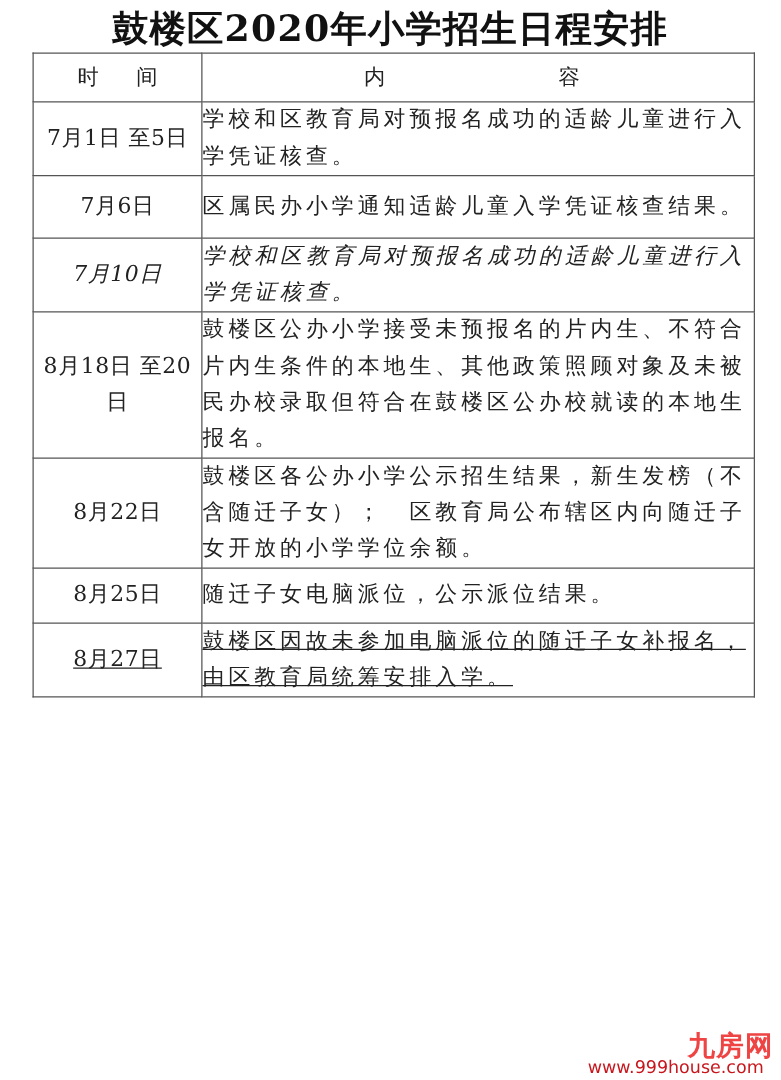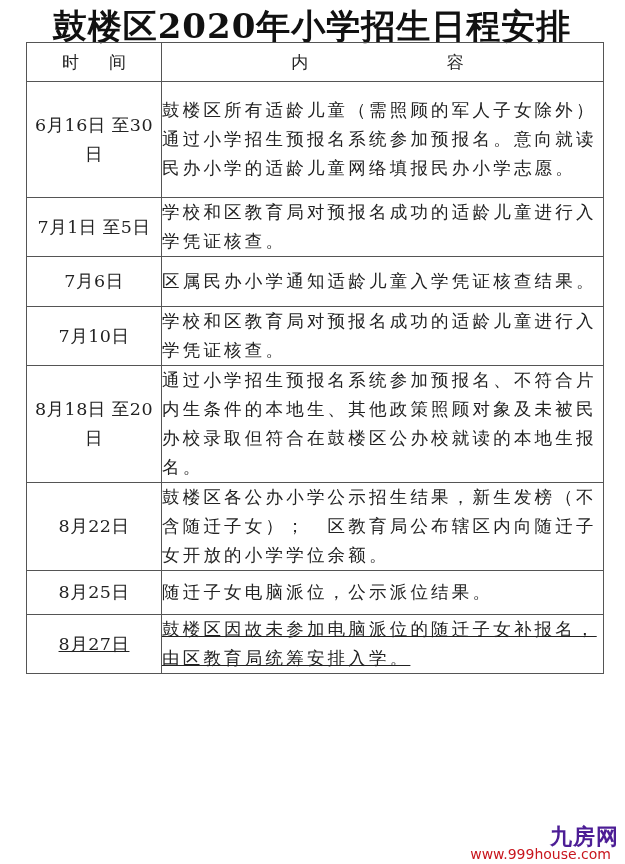--- a/index.html
+++ b/index.html
@@ -2,21 +2,21 @@
 <html><head>
 <meta charset="utf-8">
 <style>
   html, body { margin: 0; padding: 0; }
   body {
     width: 625px; height: 864px; background: #ffffff; position: relative; overflow: hidden;
     font-family: "DejaVu Serif", "Liberation Serif", serif; color: #222;
   }
   .title {
     position: absolute; left: 0; top: 4px; width: 624px; text-align: center;
-    font-size: 34px; font-weight: bold; letter-spacing: 1px; color: #111;
+    font-size: 29px; font-weight: bold; letter-spacing: 1px; color: #111;
     font-family: "DejaVu Serif", "Liberation Serif", serif;
   }
   table.schedule {
     position: absolute; left: 26px; top: 42px; width: 577px;
     border-collapse: collapse; table-layout: fixed;
   }
   table.schedule td, table.schedule th {
     border: 1.5px solid #555; padding: 0; vertical-align: middle;
     font-size: 17.5px; font-weight: normal; line-height: 29px;
   }
@@ -25,21 +25,21 @@
   th { height: 38px; }
   .th-time { display: flex; justify-content: space-around; padding: 0 20px; font-size: 17px; }
   .th-content { display: flex; justify-content: space-around; padding: 0 70px 0 60px; font-size: 17px; }
   td.time { text-align: center; padding: 0 4px; letter-spacing: 0.5px; }
   td.content { text-align: left; padding: 0 6px 0 12px; letter-spacing: 3.2px; }
   .watermark {
     position: absolute; left: 502px; top: 822px; width: 123px; height: 42px;
   }
   .wm-logo {
     position: absolute; right: 6px; top: 0; font-size: 22px; font-weight: bold;
-    color: #4c1d95; font-family: "DejaVu Sans", sans-serif; letter-spacing: 1px;
+    color: #ef4444; font-family: "DejaVu Sans", sans-serif; letter-spacing: 1px;
   }
   .wm-url {
     position: absolute; right: 14px; bottom: 2px; font-size: 14px; color: #c8161d;
     font-family: "DejaVu Sans", sans-serif;
   }
 </style>
 </head>
 <body>
 
 <div class="title">鼓楼区2020年小学招生日程安排</div>
@@ -59,39 +59,35 @@
       </th>
       <th>
         <div class="th-content">
           <span>内</span>
           <span>容</span>
         </div>
       </th>
     </tr>
   </thead>
   <tbody id="rows">
-      <tr style="height: 116px;">
-        <td class="time">6月16日 至30日</td>
-        <td class="content">鼓楼区所有适龄儿童（需照顾的军人子女除外）通过小学招生预报名系统参加预报名。意向就读民办小学的适龄儿童网络填报民办小学志愿。</td>
-      </tr>
       <tr style="height: 58px;">
         <td class="time">7月1日 至5日</td>
         <td class="content">学校和区教育局对预报名成功的适龄儿童进行入学凭证核查。</td>
       </tr>
       <tr style="height: 50px;">
         <td class="time">7月6日</td>
         <td class="content">区属民办小学通知适龄儿童入学凭证核查结果。</td>
       </tr>
-      <tr style="height: 59px;">
+      <tr style="height: 59px; font-style: italic;">
         <td class="time">7月10日</td>
         <td class="content">学校和区教育局对预报名成功的适龄儿童进行入学凭证核查。</td>
       </tr>
       <tr style="height: 115px;">
         <td class="time">8月18日 至20日</td>
-        <td class="content">通过小学招生预报名系统参加预报名、不符合片内生条件的本地生、其他政策照顾对象及未被民办校录取但符合在鼓楼区公办校就读的本地生报名。</td>
+        <td class="content">鼓楼区公办小学接受未预报名的片内生、不符合片内生条件的本地生、其他政策照顾对象及未被民办校录取但符合在鼓楼区公办校就读的本地生报名。</td>
       </tr>
       <tr style="height: 88px;">
         <td class="time">8月22日</td>
         <td class="content">鼓楼区各公办小学公示招生结果，新生发榜（不含随迁子女）；　区教育局公布辖区内向随迁子女开放的小学学位余额。</td>
       </tr>
       <tr style="height: 44px;">
         <td class="time">8月25日</td>
         <td class="content">随迁子女电脑派位，公示派位结果。</td>
       </tr>
       <tr style="height: 58px; text-decoration: underline;">

